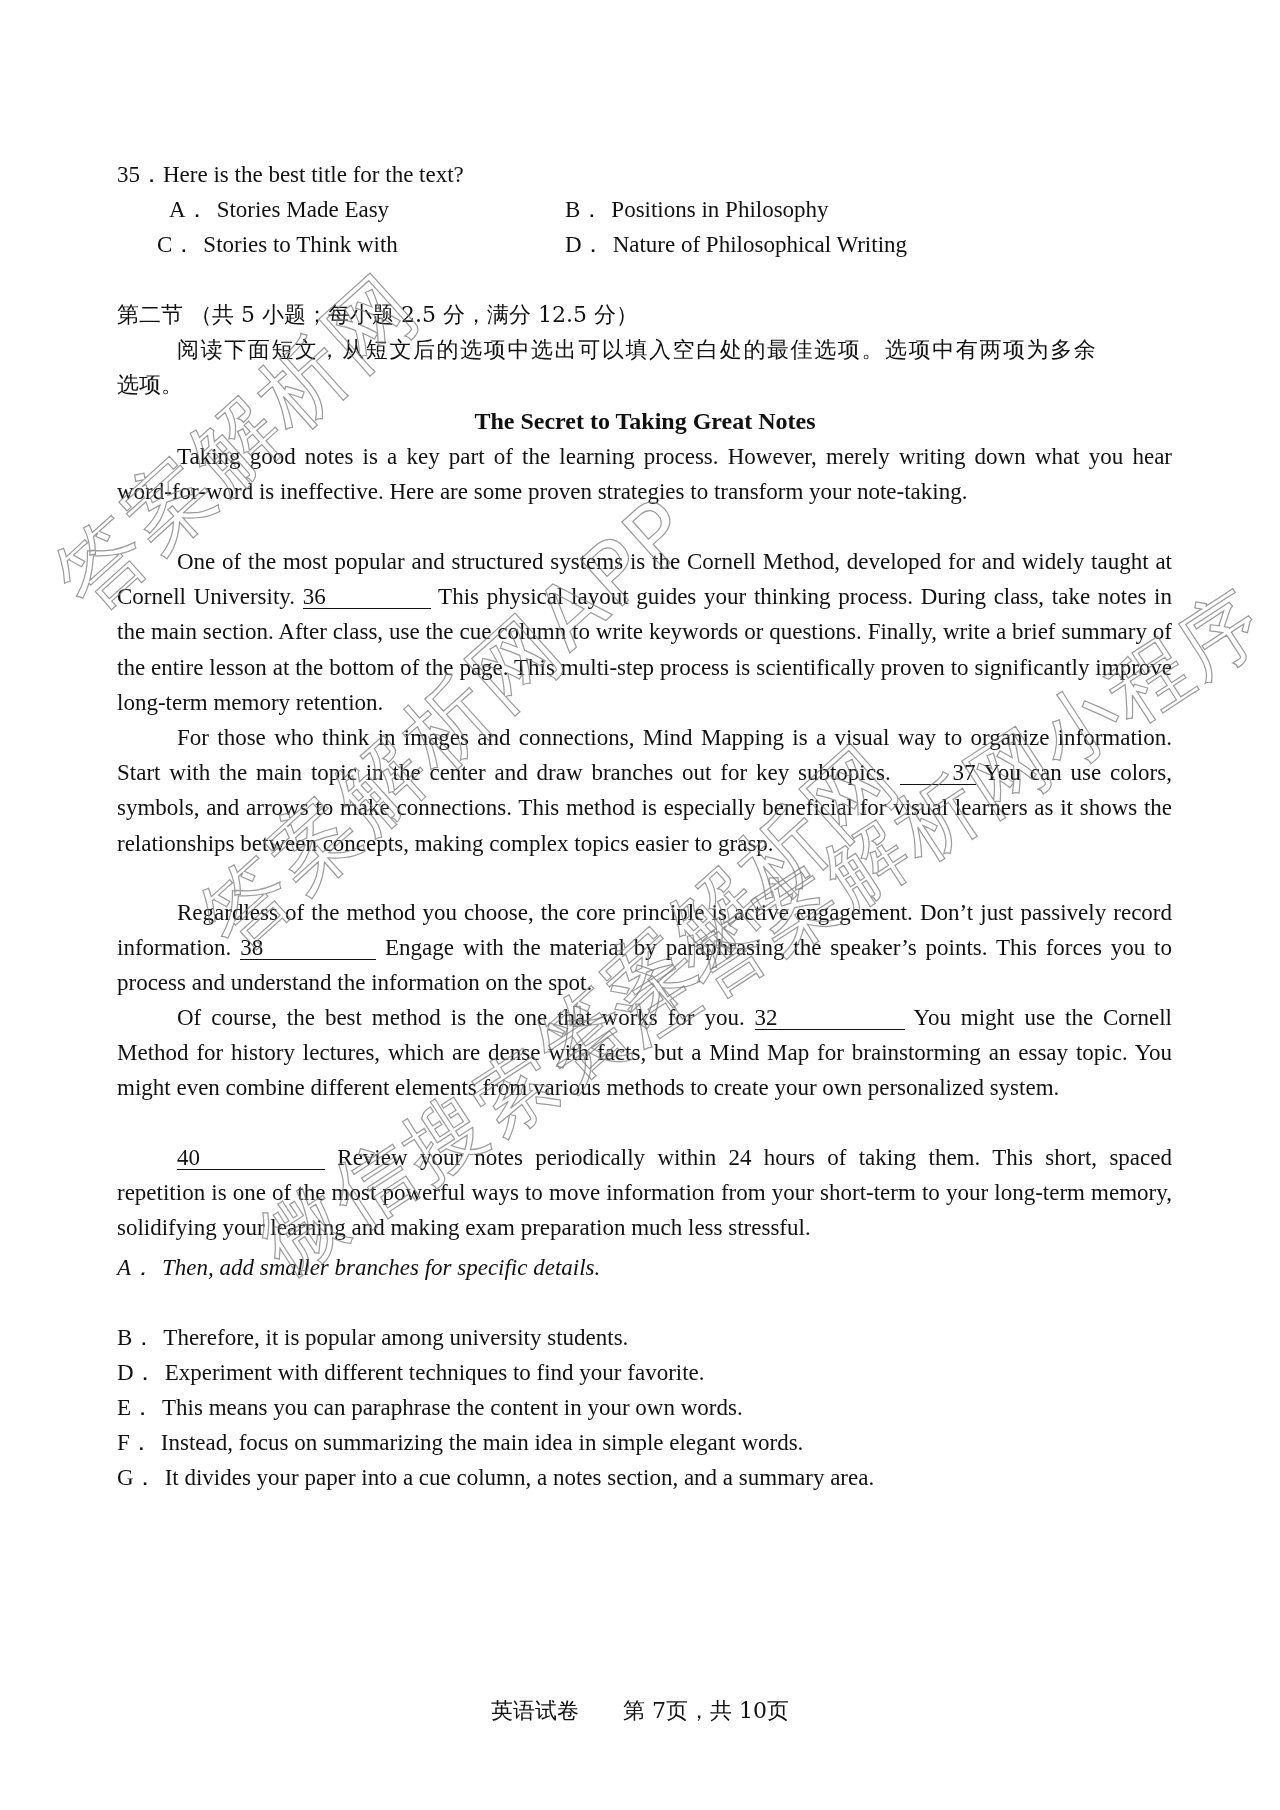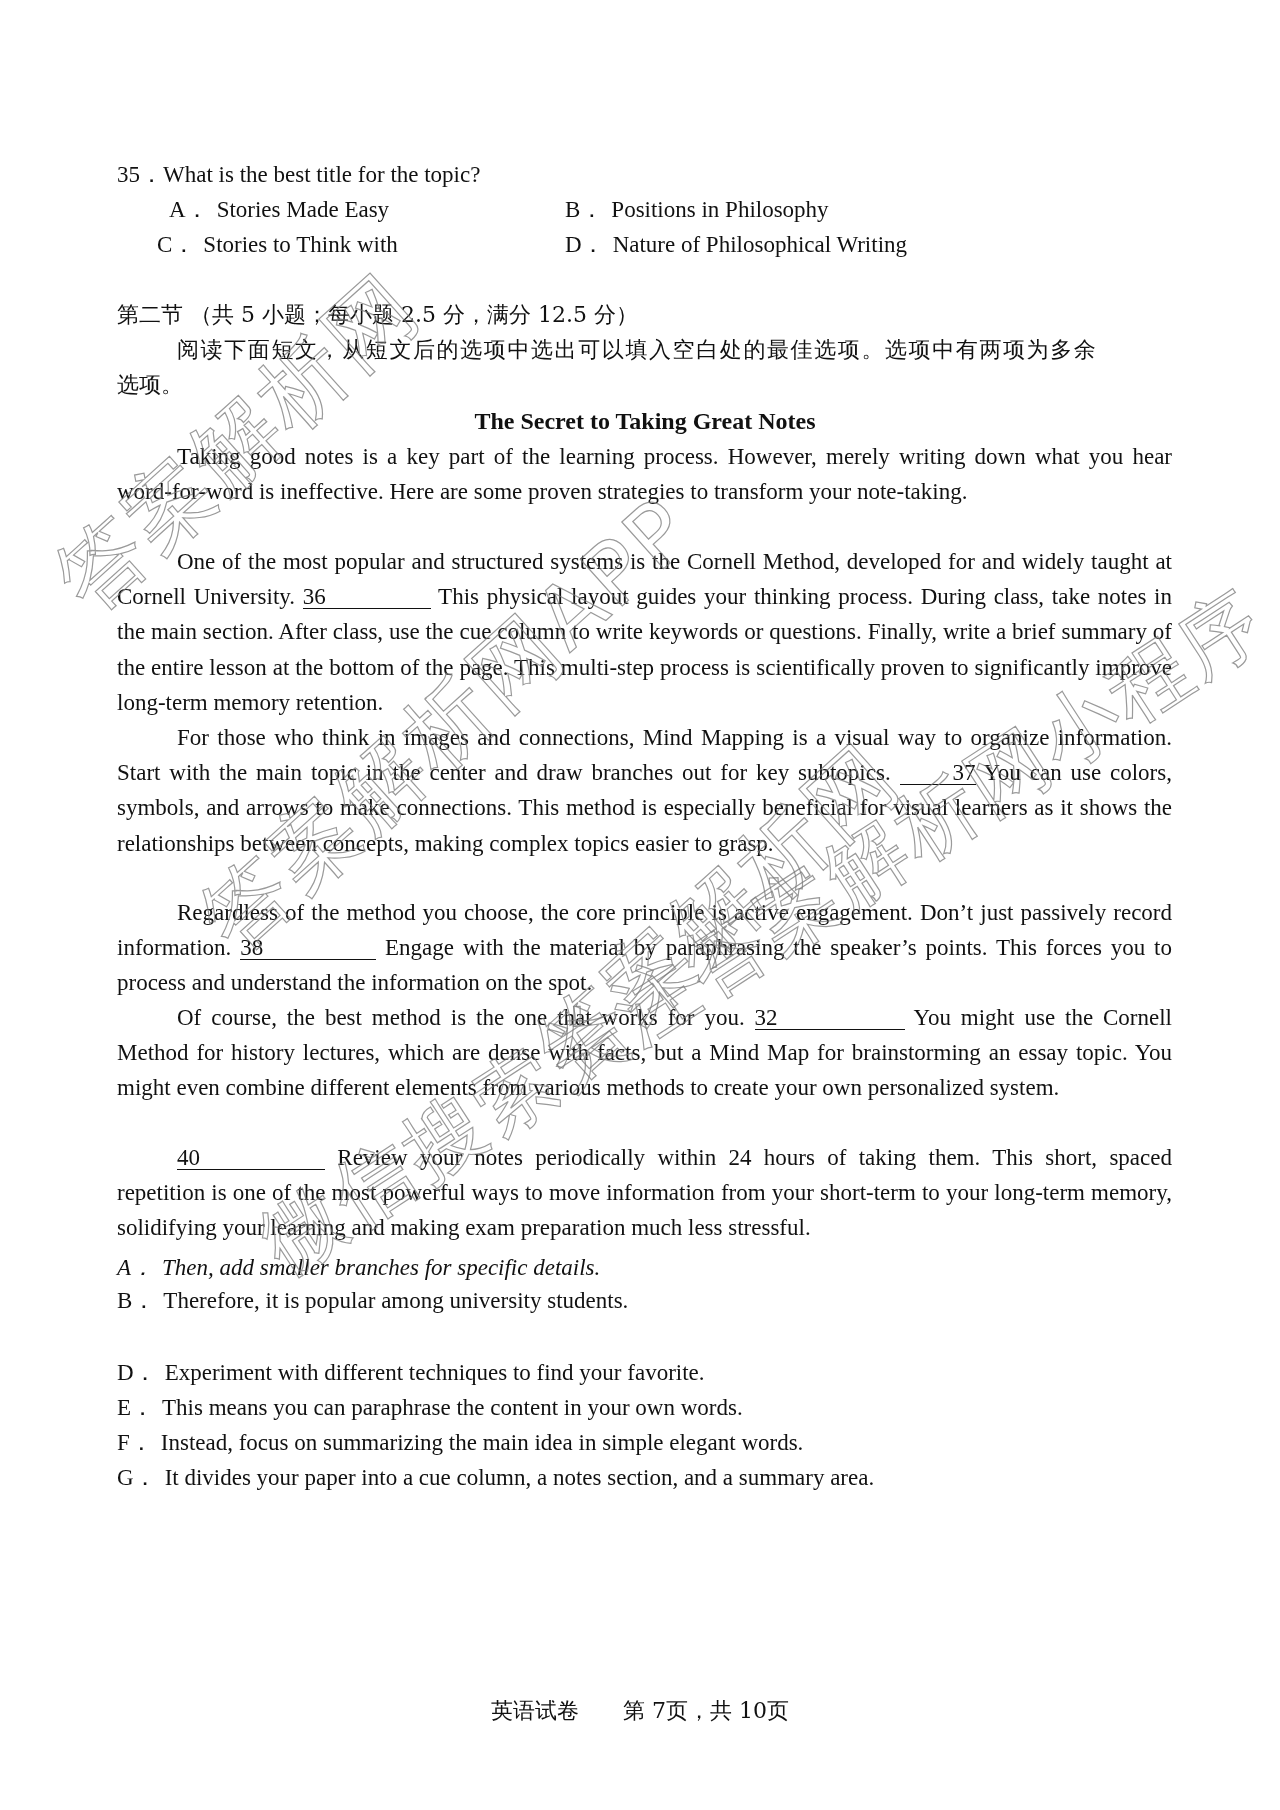--- a/index.html
+++ b/index.html
@@ -32,21 +32,21 @@
     font-size: 86px; white-space: nowrap; transform-origin: left bottom;
     pointer-events: none; letter-spacing: 4px;
   }
 </style>
 </head>
 <body>
 
 <div class="page">
 
   <div class="line" style="top:157px;">
-    <span>35．</span><span>What is the best title for the topic?</span>
+    <span>35．</span><span>Here is the best title for the text?</span>
   </div>
   <div class="opt" style="left:169px; top:192px;text-align:right;">
     <span class="lbl">A．</span><span>Stories Made Easy</span>
   </div>
   <div class="opt" style="left:565px; top:192px;">
     <span class="lbl">B．</span><span>Positions in Philosophy</span>
   </div>
   <div class="opt" style="left:157px; top:227px;">
     <span class="lbl">C．</span><span>Stories to Think with</span>
   </div>
@@ -78,21 +78,21 @@
     <span>Of course, the best method is the one that works for you. </span><span class="blank" style="width:150px;">32</span><span> You might use the Cornell Method for history lectures, which are dense with facts, but a Mind Map for brainstorming an essay topic. You might even combine different elements from various methods to create your own personalized system.</span>
   </div>
 
   <div class="para" style="top:1140px;">
     <span class="blank" style="width:148px;">40</span><span> Review your notes periodically within 24 hours of taking them. This short, spaced repetition is one of the most powerful ways to move information from your short-term to your long-term memory, solidifying your learning and making exam preparation much less stressful.</span>
   </div>
 
   <div class="opt" style="left:117px; top:1250px;font-style:italic;">
     <span class="lbl">A．</span><span>Then, add smaller branches for specific details.</span>
   </div>
-  <div class="opt" style="left:117px; top:1283px;">
+  <div class="opt" style="left:117px; top:1320px;">
     <span class="lbl">B．</span><span>Therefore, it is popular among university students.</span>
   </div>
   <div class="opt" style="left:117px; top:1355px;">
     <span class="lbl">D．</span><span>Experiment with different techniques to find your favorite.</span>
   </div>
   <div class="opt" style="left:117px; top:1390px;">
     <span class="lbl">E．</span><span>This means you can paraphrase the content in your own words.</span>
   </div>
   <div class="opt" style="left:117px; top:1425px;">
     <span class="lbl">F．</span><span>Instead, focus on summarizing the main idea in simple elegant words.</span>

